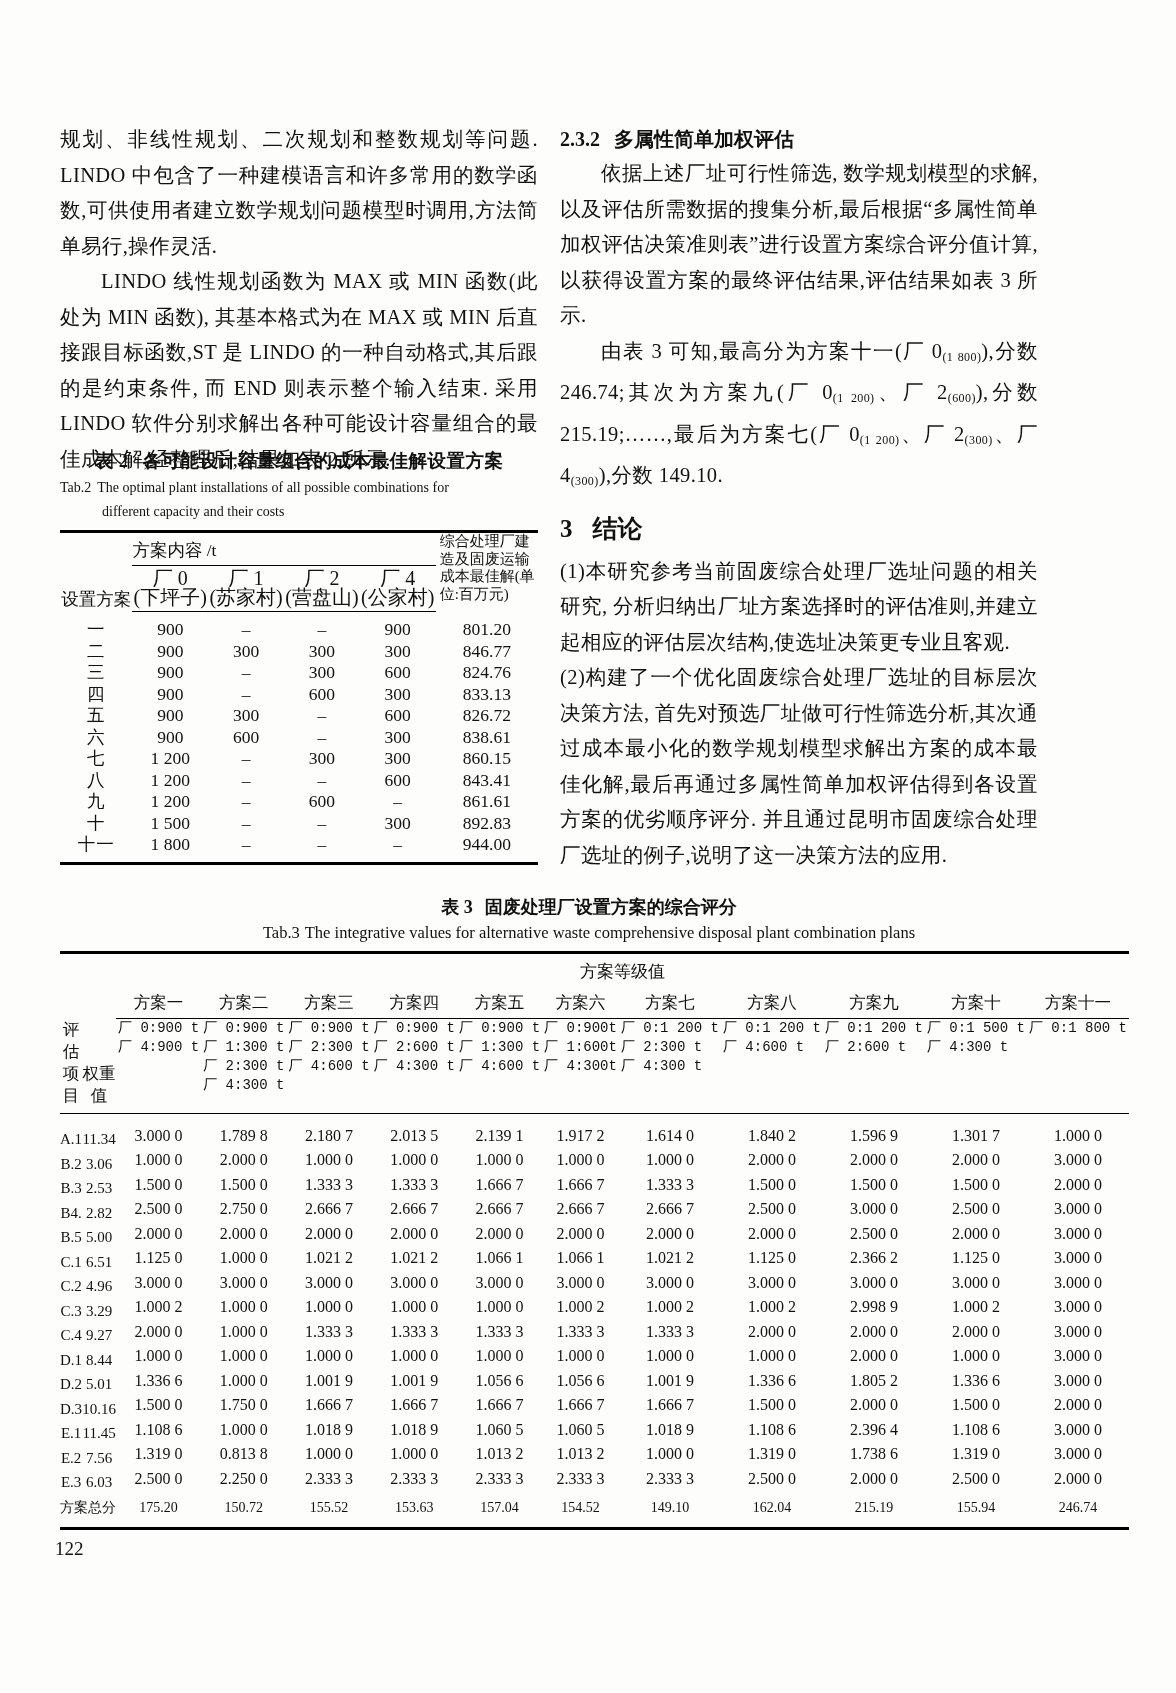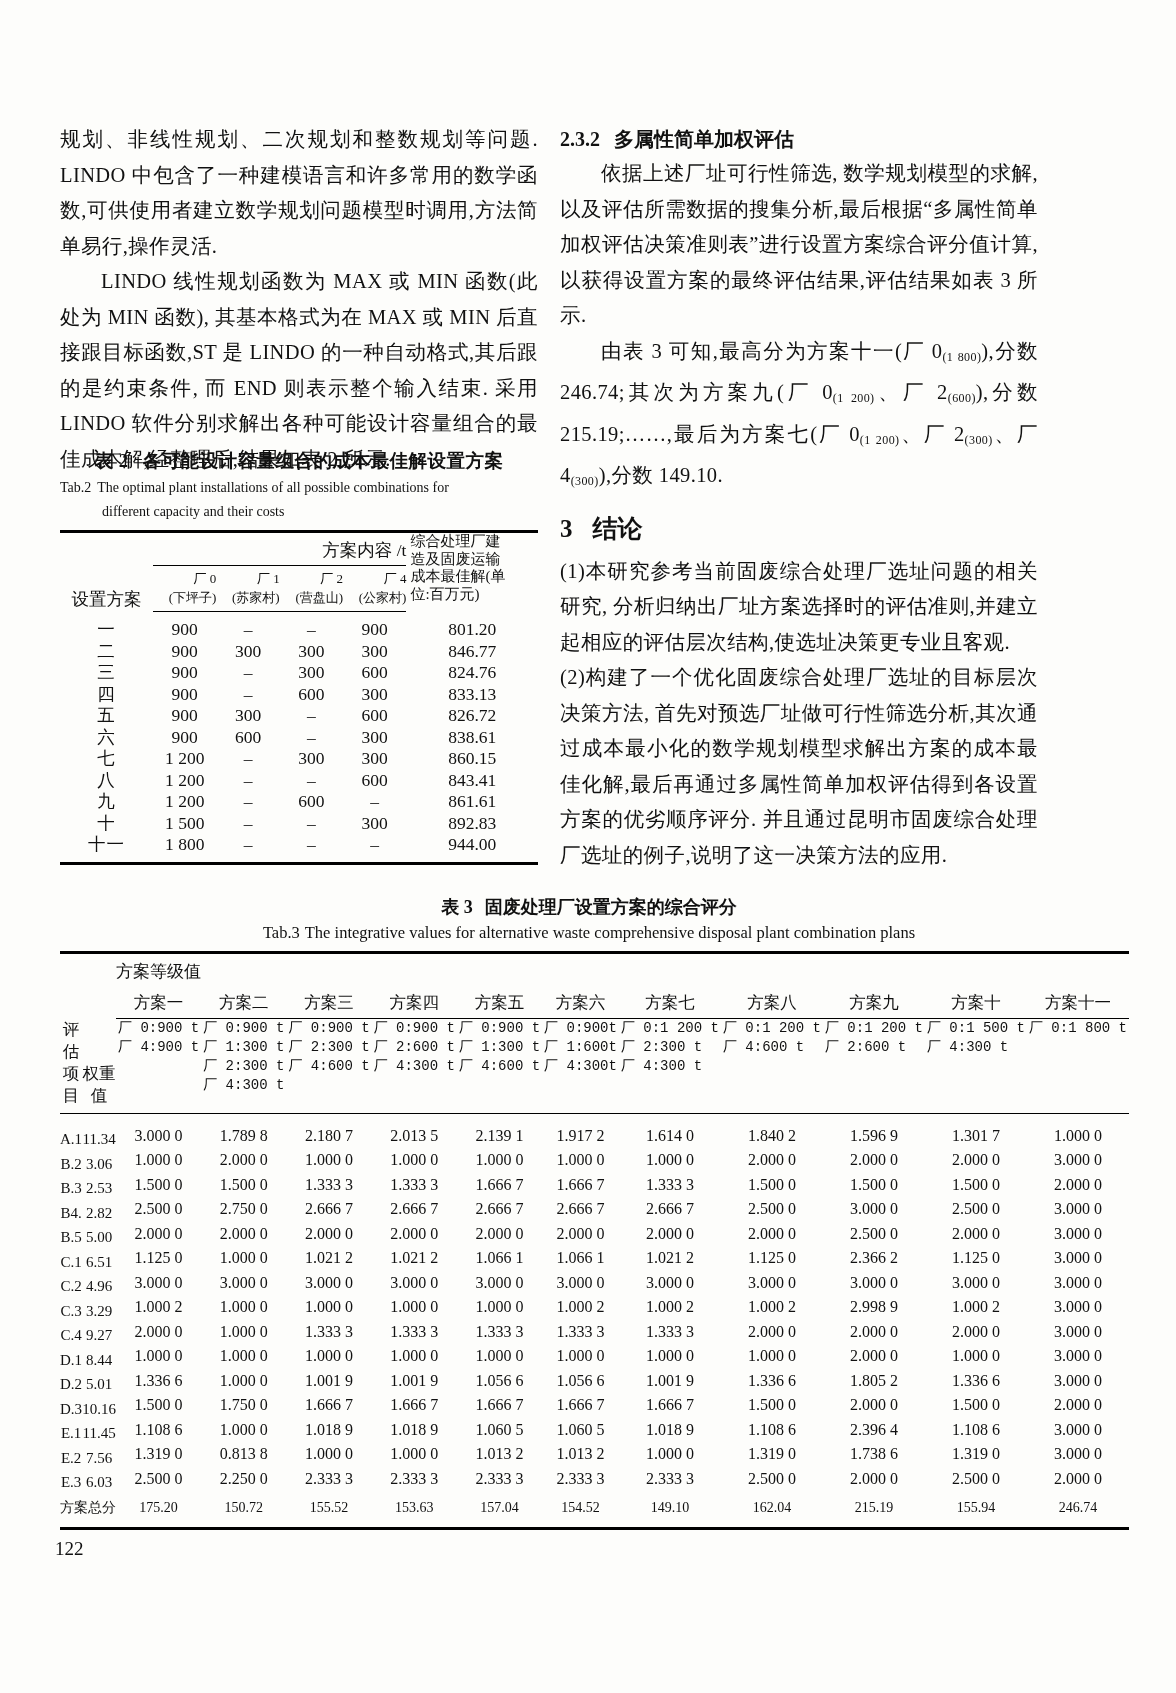--- a/index.html
+++ b/index.html
@@ -98,30 +98,30 @@
     border-collapse: collapse;
     width: 100%;
     font-size: 17px;
   }
   table.t2 td, table.t2 th { padding: 0; font-weight: normal; }
   .rule-top { border-top: 3px solid #000; }
   .rule-mid { border-top: 1.4px solid #000; }
   .rule-bot { border-bottom: 3px solid #000; }
 
   .t2 .hdr-group {
-    text-align: right;
+    text-align: left;
     font-size: 17.5px;
     padding: 5px 0 3px 0;
   }
   .t2 .grp-underline {
     border-bottom: 1.2px solid #000;
   }
   .t2 .hdr-sub {
-    text-align: right;
-    font-size: 13px;
+    text-align: center;
+    font-size: 20px;
     line-height: 19px;
     padding: 3px 0 4px 0;
   }
   .t2 .hdr-left {
     text-align: center;
     font-size: 17.5px;
     vertical-align: bottom;
     padding-bottom: 8px;
   }
   .t2 .hdr-cost {
@@ -161,21 +161,21 @@
   }
   .cap3-en .lbl { margin-right: 5px; }
 
   table.t3 {
     border-collapse: collapse;
     width: 100%;
     font-size: 15px;
   }
   table.t3 td { padding: 0; vertical-align: bottom; }
   .t3 .grouphead {
-    text-align: left;
+    text-align: center;
     font-size: 17px;
     padding: 6px 0 5px 0;
   }
   .t3 .planname {
     text-align: center;
     font-size: 16.5px;
     padding: 4px 0 4px 0;
     white-space: nowrap;
   }
   .t3 .capcell {

